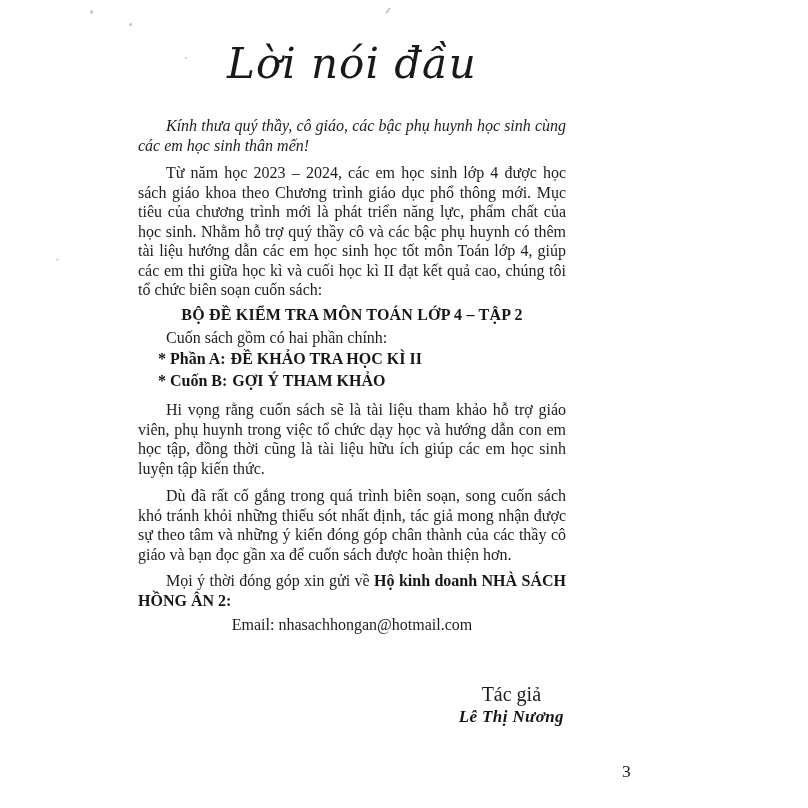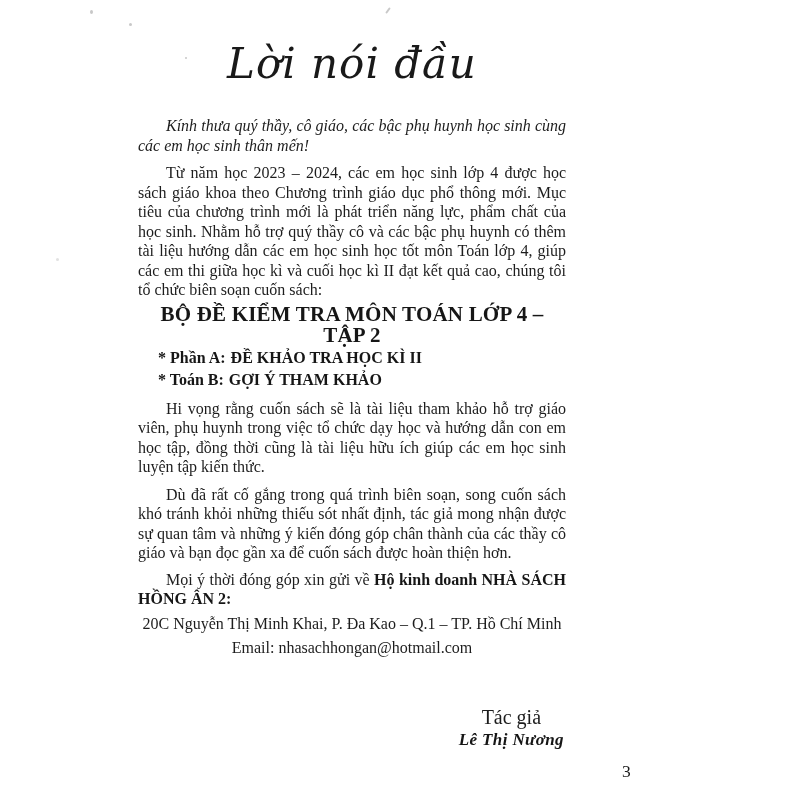--- a/index.html
+++ b/index.html
@@ -36,21 +36,21 @@
     text-align: justify;
     text-indent: 28px;
   }
   .italic { font-style: italic; }
   .greeting  { margin-top: 24px; }
   .intro     { margin-top: 8px; }
   .book-title {
     margin-top: 4px;
     text-align: center;
     font-weight: bold;
-    font-size: 21px;
+    font-size: 16px;
     line-height: 21px;
     letter-spacing: 0.2px;
     color: #161616;
   }
   .parts-intro { margin-top: 3px; }
   .part-item {
     margin-top: 2px;
     padding-left: 20px;
     font-weight: bold;
     line-height: 20px;
@@ -118,38 +118,38 @@
   <span class="speck speck-5"></span>
 
   <h1 class="script-title">Lời nói đầu</h1>
 
   <p class="para italic greeting">Kính thưa quý thầy, cô giáo, các bậc phụ huynh học sinh cùng các em học sinh thân mến!</p>
 
   <p class="para intro">Từ năm học 2023 – 2024, các em học sinh lớp 4 được học sách giáo khoa theo Chương trình giáo dục phổ thông mới. Mục tiêu của chương trình mới là phát triển năng lực, phẩm chất của học sinh. Nhằm hỗ trợ quý thầy cô và các bậc phụ huynh có thêm tài liệu hướng dẫn các em học sinh học tốt môn Toán lớp 4, giúp các em thi giữa học kì và cuối học kì II đạt kết quả cao, chúng tôi tổ chức biên soạn cuốn sách:</p>
 
   <div class="book-title">BỘ ĐỀ KIỂM TRA MÔN TOÁN LỚP 4 – TẬP 2</div>
 
+  <p class="para parts-intro">Cuốn sách gồm có hai phần chính:</p>
 
   <div class="part-item">
     <span class="part-label">* Phần A:</span><span>ĐỀ KHẢO TRA HỌC KÌ II</span>
   </div>
 
   <div class="part-item">
-    <span class="part-label">* Toán B:</span><span>GỢI Ý THAM KHẢO</span>
+    <span class="part-label">* Cuốn B:</span><span>GỢI Ý THAM KHẢO</span>
   </div>
 
   <p class="para hope">Hi vọng rằng cuốn sách sẽ là tài liệu tham khảo hỗ trợ giáo viên, phụ huynh trong việc tổ chức dạy học và hướng dẫn con em học tập, đồng thời cũng là tài liệu hữu ích giúp các em học sinh luyện tập kiến thức.</p>
 
-  <p class="para apology">Dù đã rất cố gắng trong quá trình biên soạn, song cuốn sách khó tránh khỏi những thiếu sót nhất định, tác giả mong nhận được sự quan tâm và những ý kiến đóng góp chân thành của các thầy cô giáo và bạn đọc gần xa để cuốn sách được hoàn thiện hơn.</p>
+  <p class="para apology">Dù đã rất cố gắng trong quá trình biên soạn, song cuốn sách khó tránh khỏi những thiếu sót nhất định, tác giả mong nhận được sự theo tâm và những ý kiến đóng góp chân thành của các thầy cô giáo và bạn đọc gần xa để cuốn sách được hoàn thiện hơn.</p>
 
   <p class="para feedback">
     <span>Mọi ý thời đóng góp xin gửi về </span><span class="bold-seg">Hộ kinh doanh NHÀ SÁCH HỒNG ÂN 2:</span>
   </p>
 
-  <p class="center-line">20C Nguyễn Thị Minh Khai, P. Đa Kao – Q.1 – TP. Hồ Chí Minh</p>
 
   <p class="center-line">Email: nhasachhongan@hotmail.com</p>
 
 
   <div class="signature">
     <div class="signature-inner">
       <div class="signature-role">Tác giả</div>
       <div class="signature-name">Lê Thị Nương</div>
     </div>
   </div>

